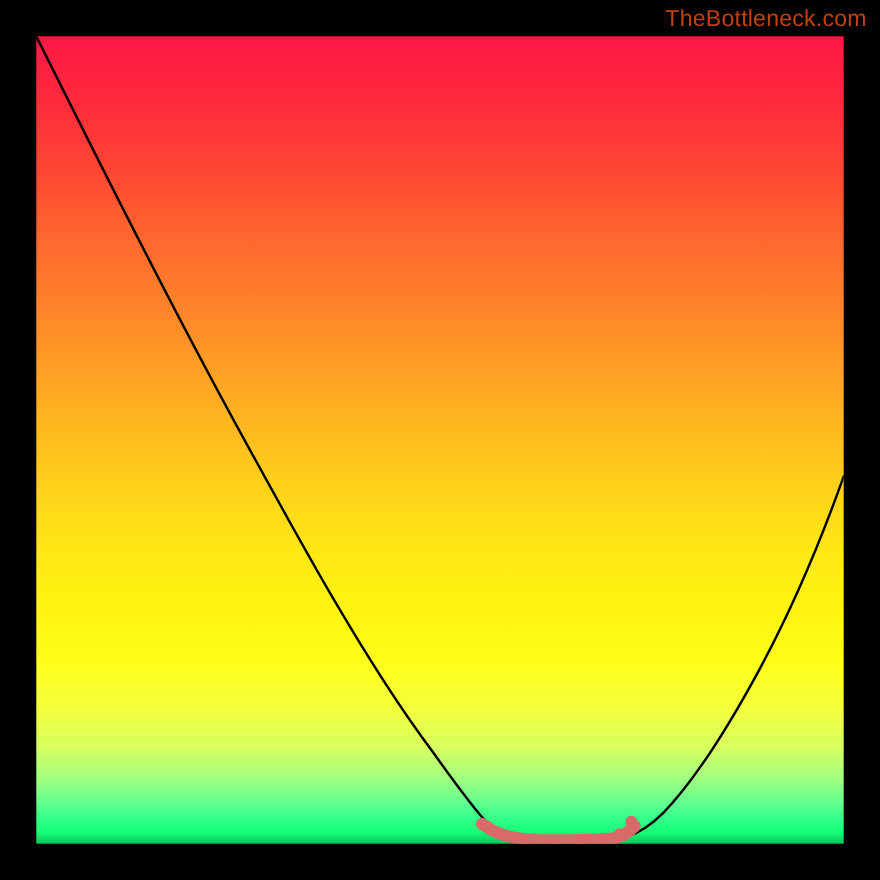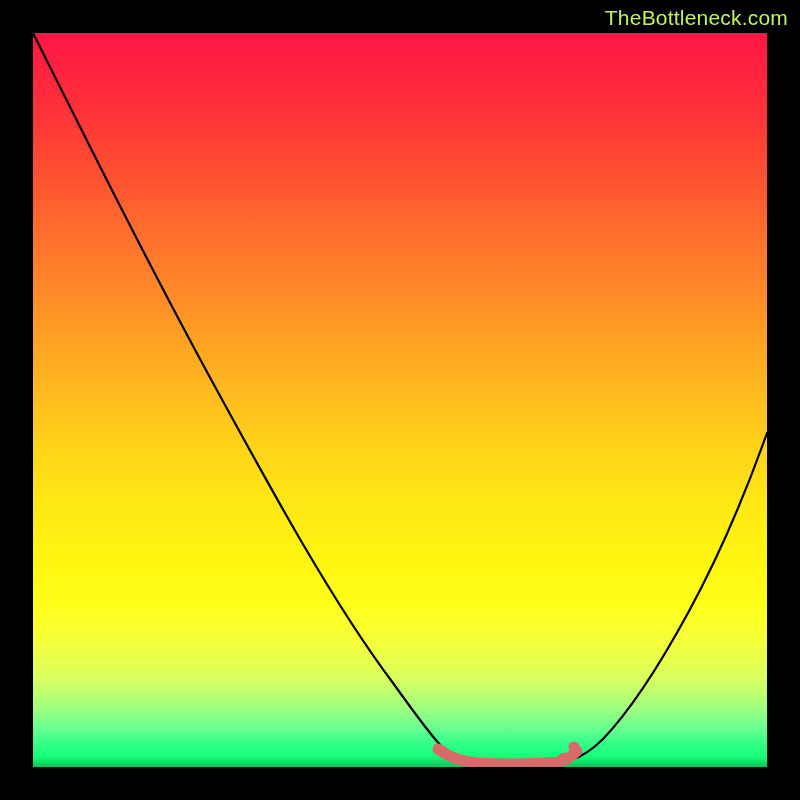--- a/index.html
+++ b/index.html
@@ -35,21 +35,21 @@
       #18ff78 98.5%,
       #05c85a 100%
     );
   }
   .watermark {
     position: absolute;
     top: 6px;
     right: 12px;
     font-family: Arial, Helvetica, sans-serif;
     font-size: 21px;
-    color: #bef264;
+    color: #c2410c;
     letter-spacing: 0.2px;
     z-index: 10;
   }
   svg.curves {
     position: absolute;
     left: 33px;
     top: 33px;
     width: 734px;
     height: 734px;
     z-index: 5;

